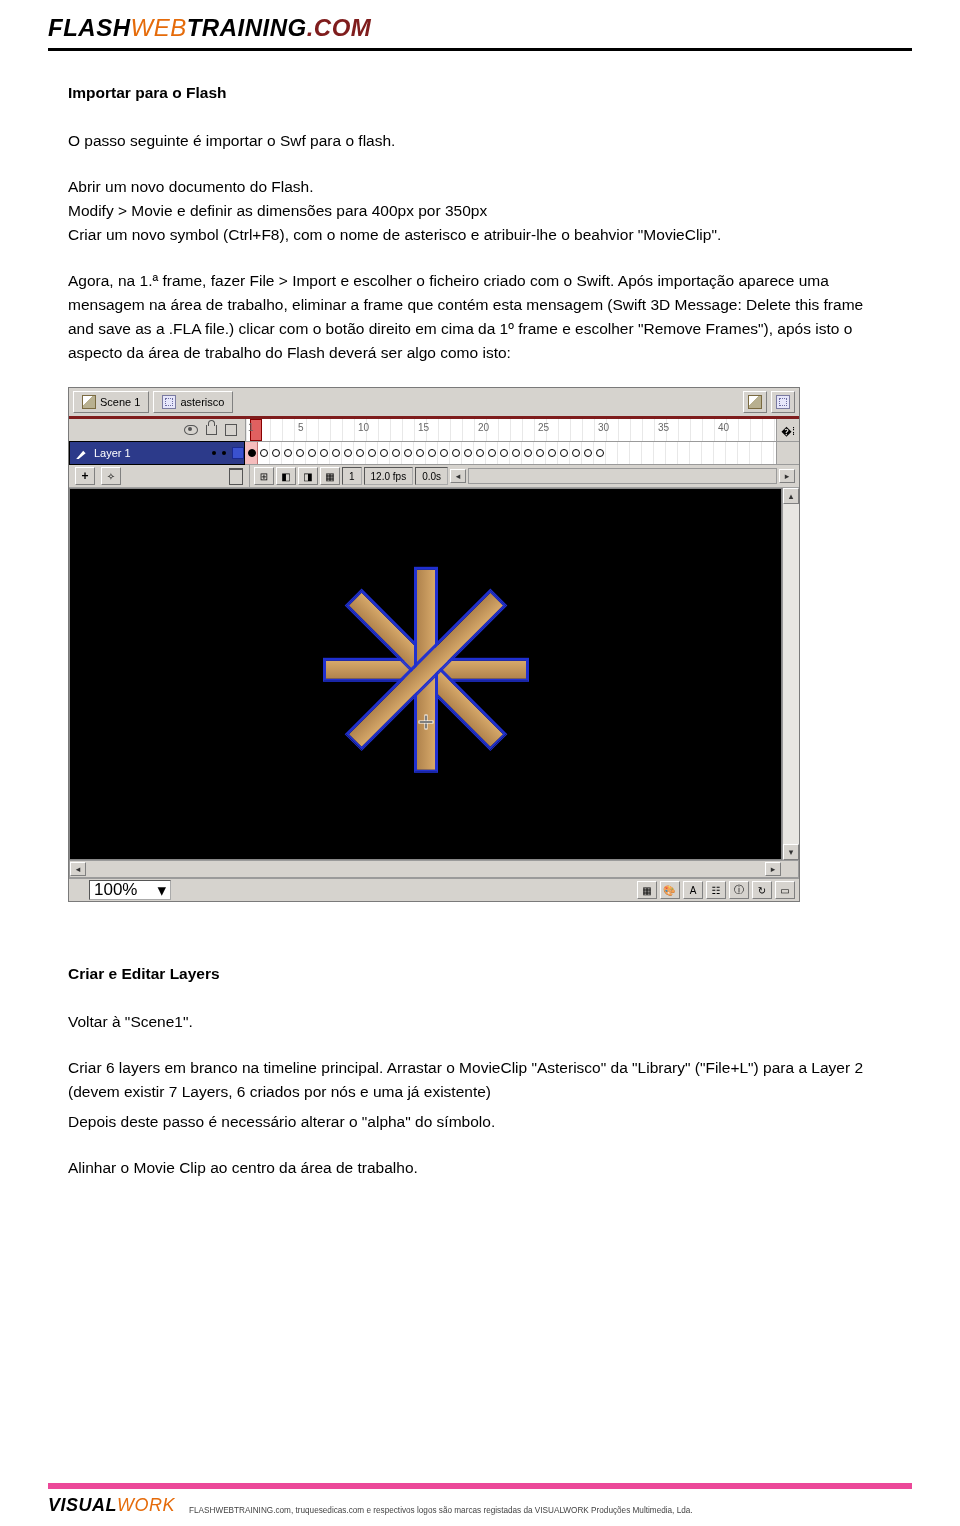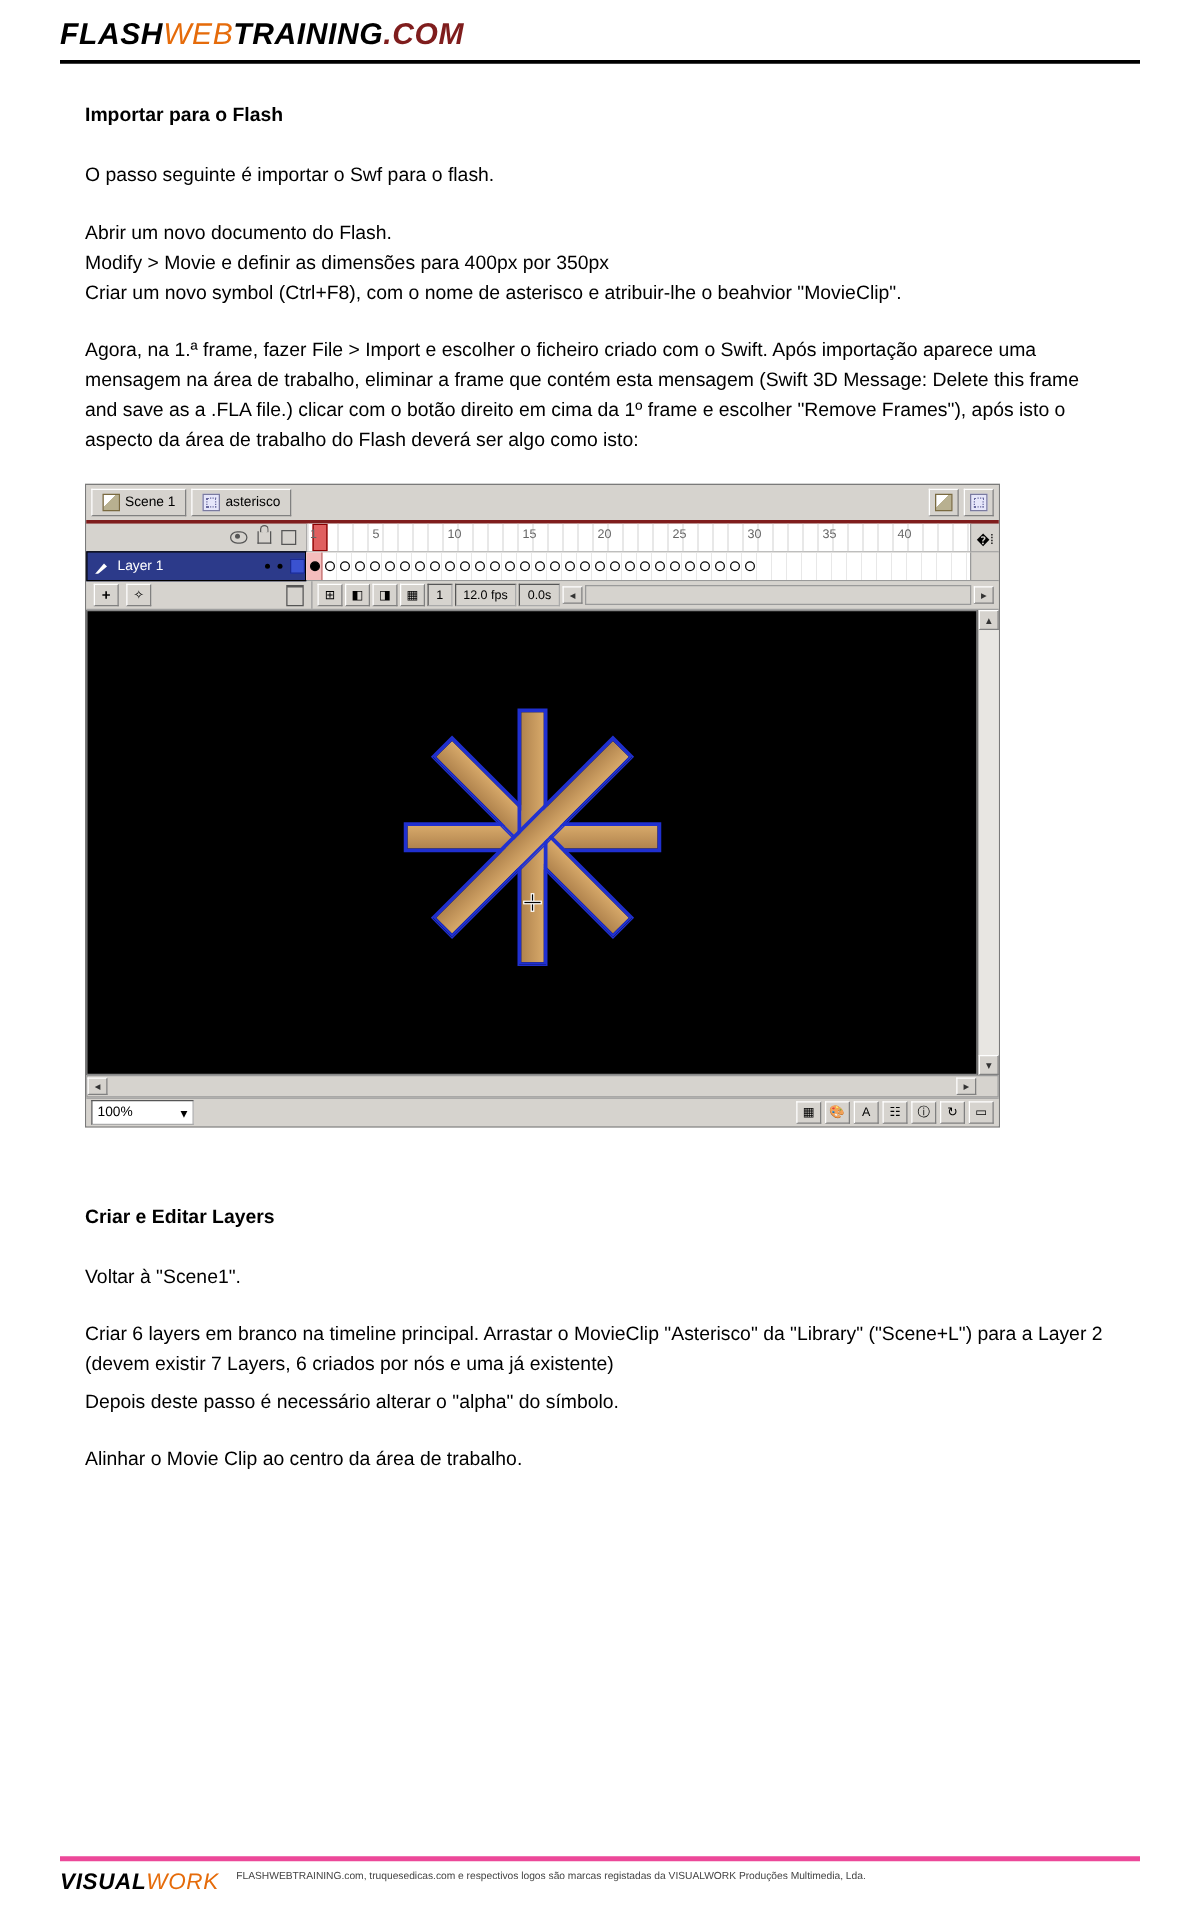--- a/index.html
+++ b/index.html
@@ -67,24 +67,24 @@
   .a0{transform:translate(-50%,-50%) rotate(0deg)}
   .a45{transform:translate(-50%,-50%) rotate(45deg)}
   .a90{transform:translate(-50%,-50%) rotate(90deg)}
   .a135{transform:translate(-50%,-50%) rotate(135deg)}
   .cross{position:absolute;left:50%;top:63%;width:13px;height:13px;transform:translate(-50%,-50%)}
   .cross:before,.cross:after{content:"";position:absolute;background:#000;box-shadow:0 0 0 1px #fff}
   .cross:before{left:6px;top:0;width:1px;height:13px}
   .cross:after{top:6px;left:0;height:1px;width:13px}
   
   .btmrow{display:flex;align-items:center;height:22px;background:#d6d3ce;border-top:1px solid #9a9a9a}
-  .zoom{width:72px;height:18px;border:1px inset #aaa;background:#fff;margin:0 4px;display:flex;align-items:center;justify-content:space-between;padding:0 4px;font-size:11px}
+  .zoom{width:72px;height:18px;border:1px inset #aaa;background:#fff;margin:0 20px;display:flex;align-items:center;justify-content:space-between;padding:0 4px;font-size:17px}
   .tools{display:flex;gap:3px;margin-left:auto;margin-right:4px}
   
-  .ftr{position:absolute;bottom:10px;left:48px;right:48px;border-top:4px solid #ec4899;padding-top:6px;display:flex;gap:14px;align-items:flex-start}
+  .ftr{position:absolute;bottom:10px;left:48px;right:48px;border-top:6px solid #ec4899;padding-top:6px;display:flex;gap:14px;align-items:flex-end}
   .ftr .vl{font:italic 900 18px Arial;letter-spacing:.5px}
   .ftr .vl .a{color:#000}.ftr .vl .b{color:#e56b0a}
   .ftr .txt{font-size:8.2px;line-height:1.35;color:#444;max-width:720px}
   
   .eye{width:12px;height:8px;border:1px solid #555;border-radius:50%/60%;position:relative}
   .eye:after{content:"";position:absolute;left:3px;top:1px;width:4px;height:4px;background:#555;border-radius:50%}
   .lock{width:9px;height:9px;border:1px solid #555;border-top:none;position:relative}
   .lock:before{content:"";position:absolute;left:1px;top:-5px;width:5px;height:5px;border:1px solid #555;border-bottom:none;border-radius:4px 4px 0 0}
   .sq{width:10px;height:10px;border:1px solid #555}
   .dot{width:4px;height:4px;border-radius:50%;background:#000;display:inline-block}
@@ -274,21 +274,21 @@
       </div>
     </div>
 
     <div style="height:60px"></div>
     <div class="h2">Criar e Editar Layers</div>
 
     <div class="p">
       <span>Voltar à "</span><span class="b">Scene1</span><span>".</span>
     </div>
     <div class="p" style="margin-bottom:6px">
-      <span>Criar 6 layers em branco na timeline principal. Arrastar o MovieClip "</span><span class="b">Asterisco</span><span>" da "</span><span class="b">Library</span><span>" ("</span><span class="b">Scene+L</span><span>") para a Layer 2 (devem existir 7 Layers, 6 criados por nós e uma já existente)</span>
+      <span>Criar 6 layers em branco na timeline principal. Arrastar o MovieClip "</span><span class="b">Asterisco</span><span>" da "</span><span class="b">Library</span><span>" ("</span><span class="b">File+L</span><span>") para a Layer 2 (devem existir 7 Layers, 6 criados por nós e uma já existente)</span>
     </div>
     <div class="p">
       <span>Depois deste passo é necessário alterar o "</span><span class="b">alpha</span><span>" do símbolo.</span>
     </div>
     <div class="p" style="margin-bottom:6px">Alinhar o Movie Clip ao centro da área de trabalho.</div>
   </div>
 
   <div class="ftr">
     <div class="vl">
       <span class="a">VISUAL</span><span class="b">WORK</span>

